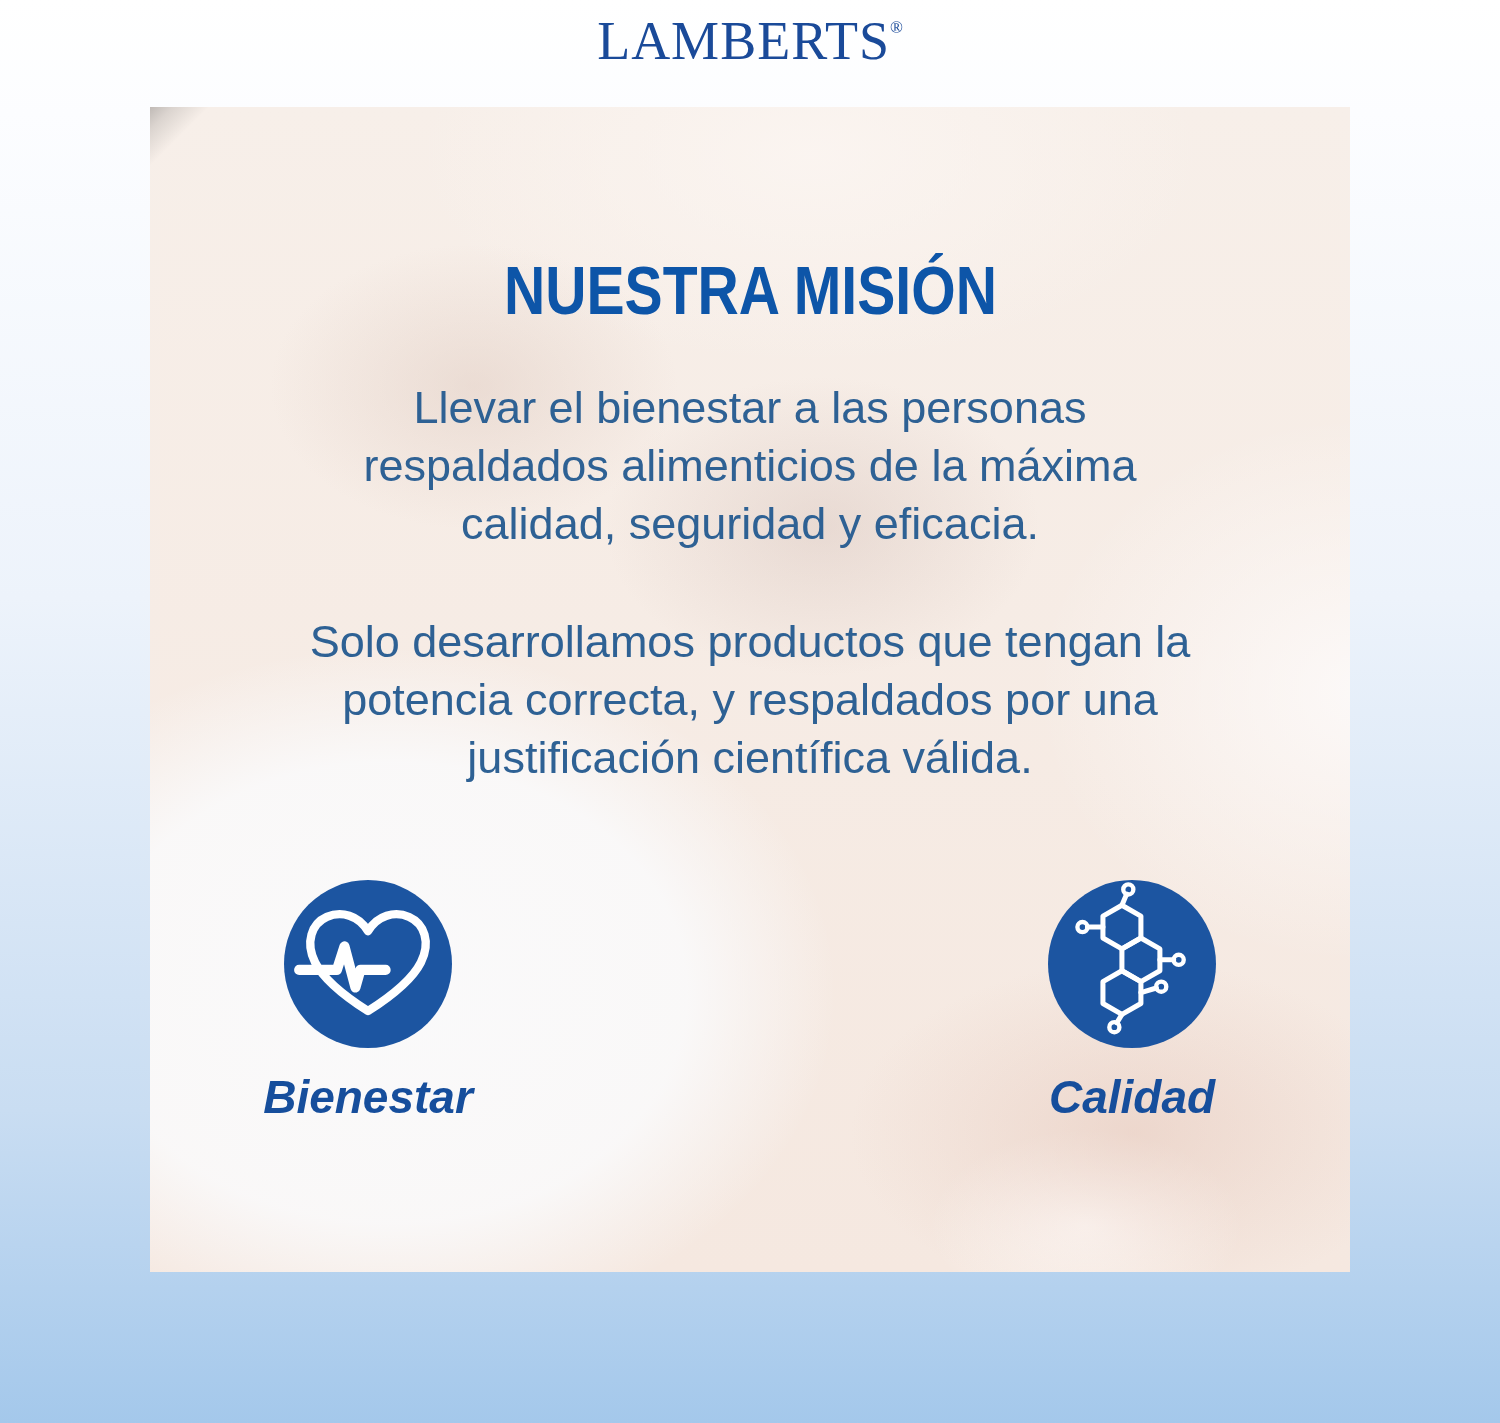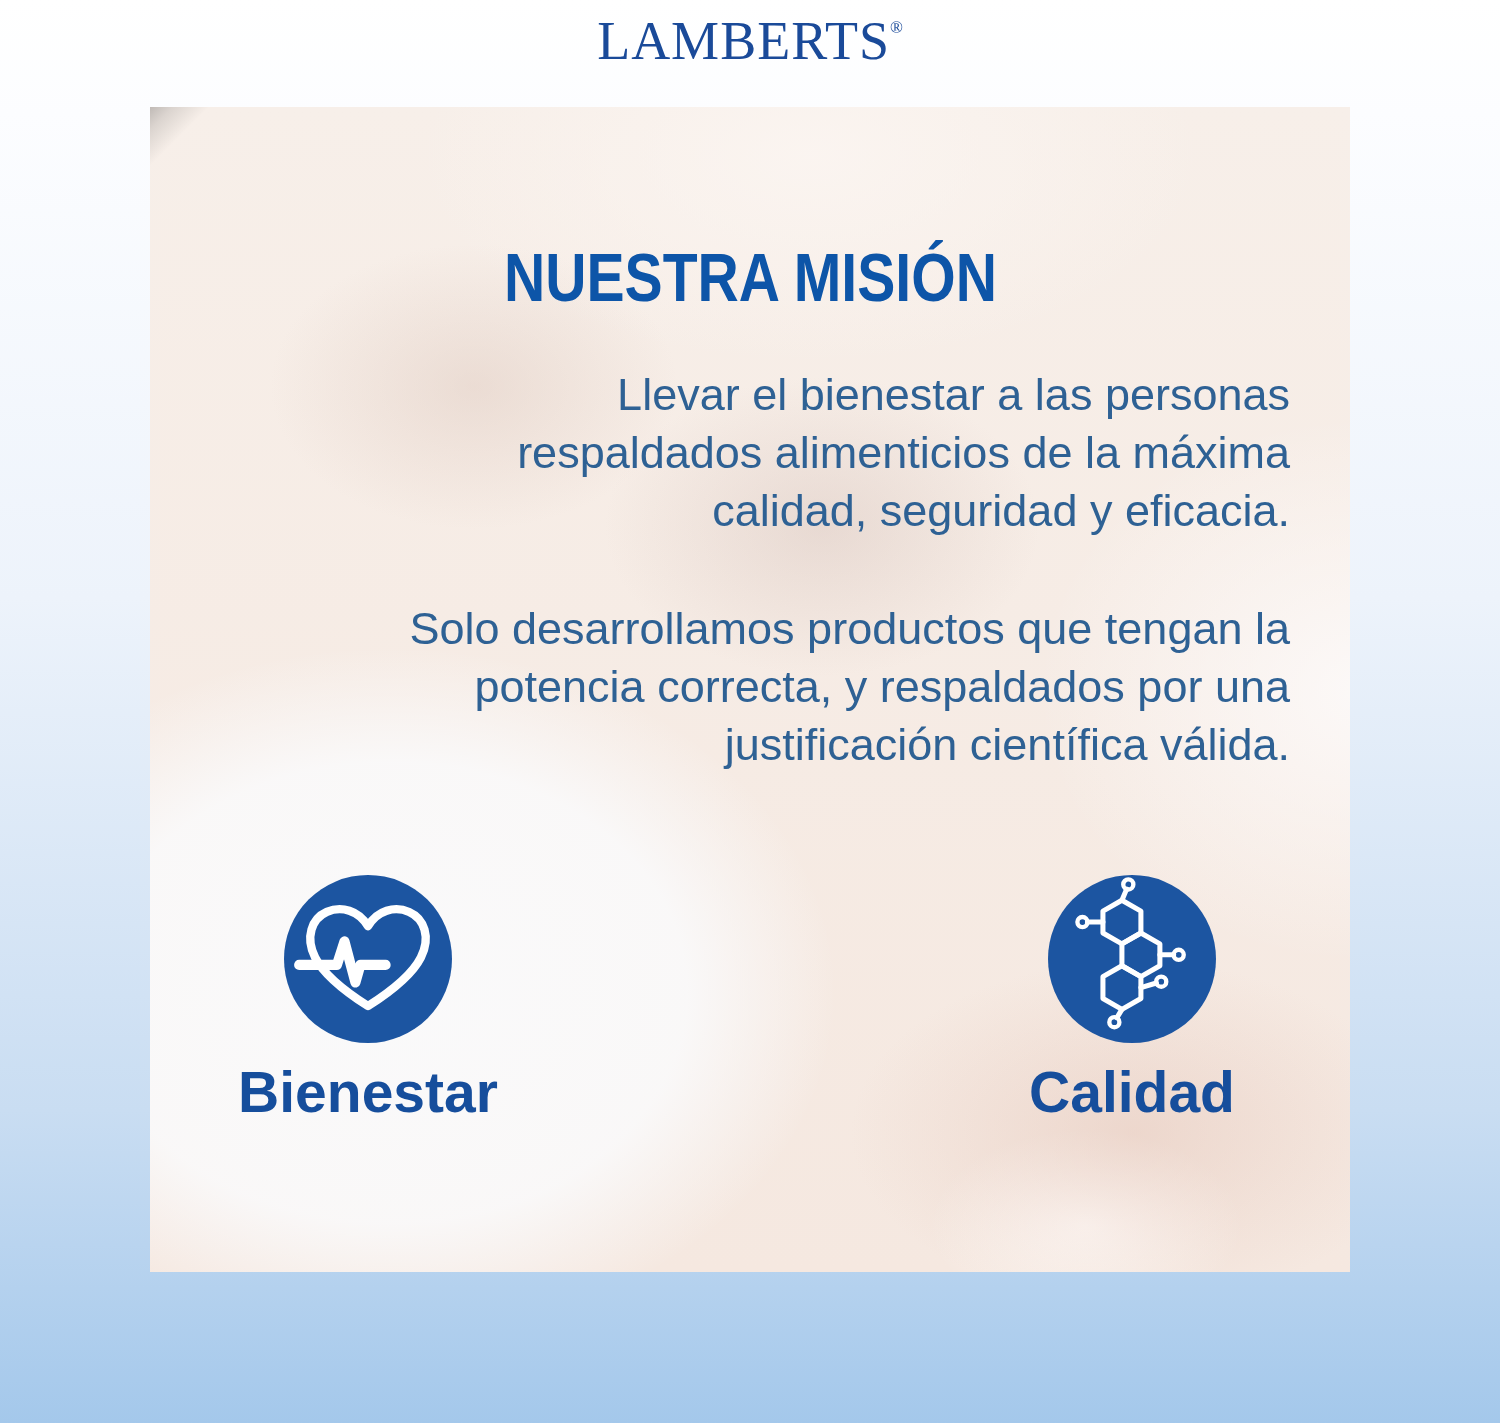--- a/index.html
+++ b/index.html
@@ -38,62 +38,62 @@
       radial-gradient(ellipse 300px 210px at 27% 24%, rgba(213,188,176,0.35) 0%, rgba(213,188,176,0) 68%),
       radial-gradient(ellipse 430px 260px at 82% 88%, rgba(224,188,174,0.40) 0%, rgba(224,188,174,0) 66%),
       radial-gradient(ellipse 260px 160px at 78% 96%, rgba(255,252,250,0.85) 0%, rgba(255,252,250,0) 60%),
       radial-gradient(ellipse 620px 480px at 20% 76%, rgba(250,250,251,0.98) 0%, rgba(250,250,251,0.88) 48%, rgba(250,250,251,0) 72%),
       radial-gradient(ellipse 500px 420px at 101% 50%, rgba(253,251,251,0.85) 0%, rgba(253,251,251,0) 65%),
       radial-gradient(ellipse 560px 300px at 55% 4%, rgba(251,245,241,0.90) 0%, rgba(251,245,241,0) 70%),
       linear-gradient(180deg,#f7efe9 0%,#f5e8e0 100%);
     text-align:center;
   }
   .title{
-    margin:5px;
+    margin:18px;
     padding-top:130px;
     font-size:68px;line-height:70px;
     font-weight:700;
     color:#0d55a8;
     white-space:nowrap;
   }
   .title-inner{
     display:inline-block;
     transform:scaleX(0.84);
     transform-origin:50% 50%;
   }
   .para{
-    margin:16px auto;
+    margin:8px auto;
     font-size:45px;line-height:58px;
     font-weight:300;
     color:#2e6194;
     width:1080px;
-    text-align:right;
   }
   .para-1{margin-top:54px;}
   .para-2{margin-top:60px;}
   .features{
     display:flex;
     justify-content:space-between;
     padding:85px 98px 0 98px;
   }
   .feature{
     width:240px;
     display:flex;flex-direction:column;align-items:center;
   }
   .icon-circle{
     width:168px;height:168px;border-radius:50%;
     background:#1c55a1;
     display:flex;align-items:center;justify-content:center;
   }
   .icon-circle svg{width:168px;height:168px;display:block;}
   .feature-label{
     margin-top:24px;
-    font-size:57px;line-height:50px;
+    font-size:46px;line-height:50px;
     font-weight:700;
     color:#164e9c;
+    font-style:italic;
   }
 </style>
 </head>
 <body>
 
 <div class="page">
 
   <div class="logo"><span>LAMBERTS</span><sup>®</sup></div>
 
   <div class="card">

